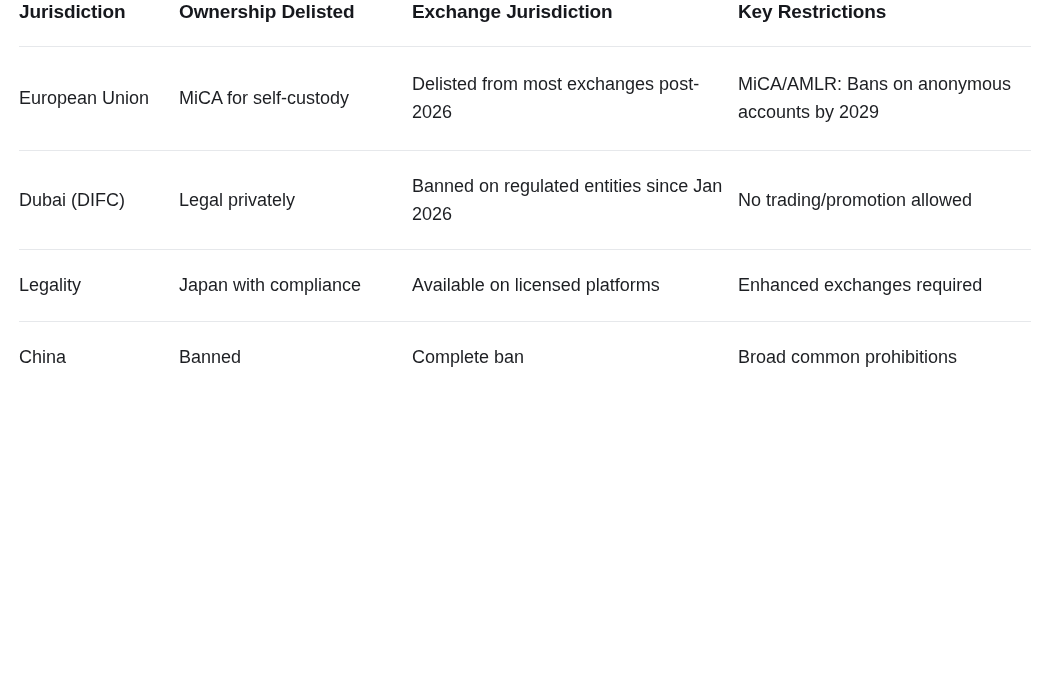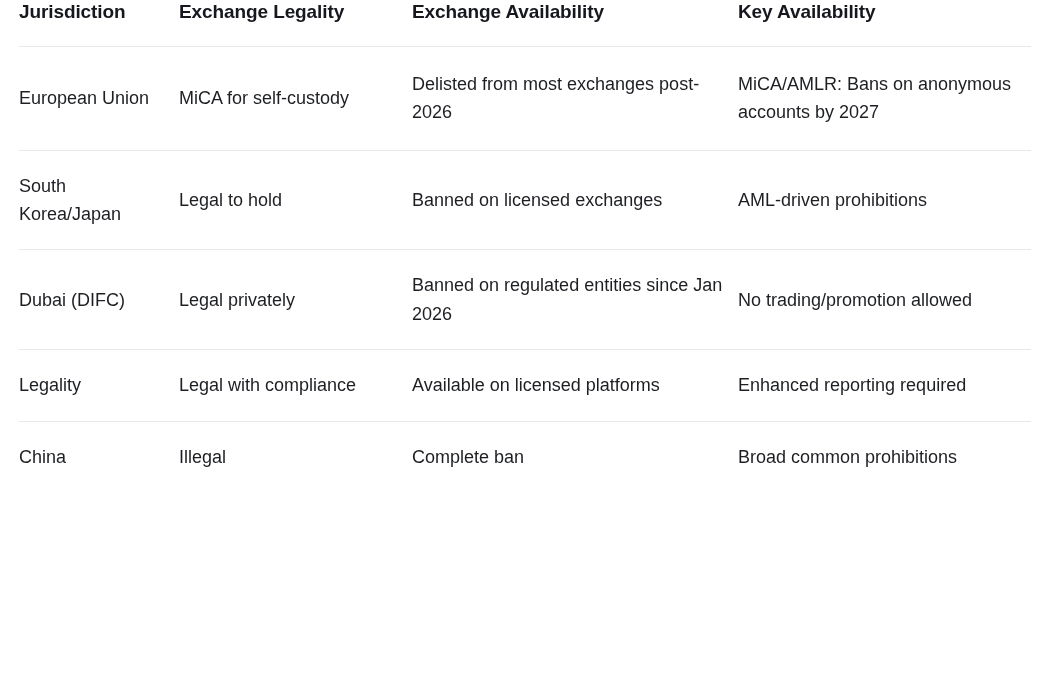--- a/index.html
+++ b/index.html
@@ -74,51 +74,45 @@
   <table class="comparison-table">
     <colgroup>
       <col class="col-jurisdiction">
       <col class="col-ownership">
       <col class="col-exchange">
       <col class="col-restrictions">
     </colgroup>
     <thead>
       <tr>
         <th>Jurisdiction</th>
-        <th>Exchange Legality</th>
-        <th>Exchange Availability</th>
-        <th>Key Availability</th>
+        <th>Ownership Delisted</th>
+        <th>Exchange Jurisdiction</th>
+        <th>Key Restrictions</th>
       </tr>
     </thead>
     <tbody>
       <tr class="row-tall">
         <td>European Union</td>
         <td>MiCA for self-custody</td>
         <td>Delisted from most exchanges post-2026</td>
-        <td>MiCA/AMLR: Bans on anonymous accounts by 2027</td>
-      </tr>
-      <tr>
-        <td>South Korea/Japan</td>
-        <td>Legal to hold</td>
-        <td>Banned on licensed exchanges</td>
-        <td>AML-driven prohibitions</td>
+        <td>MiCA/AMLR: Bans on anonymous accounts by 2029</td>
       </tr>
       <tr>
         <td>Dubai (DIFC)</td>
         <td>Legal privately</td>
         <td>Banned on regulated entities since Jan 2026</td>
         <td>No trading/promotion allowed</td>
       </tr>
       <tr>
         <td>Legality</td>
-        <td>Legal with compliance</td>
+        <td>Japan with compliance</td>
         <td>Available on licensed platforms</td>
-        <td>Enhanced reporting required</td>
+        <td>Enhanced exchanges required</td>
       </tr>
       <tr>
         <td>China</td>
-        <td>Illegal</td>
+        <td>Banned</td>
         <td>Complete ban</td>
         <td>Broad common prohibitions</td>
       </tr>
     </tbody>
   </table>
 </div>
 
 </body></html>

